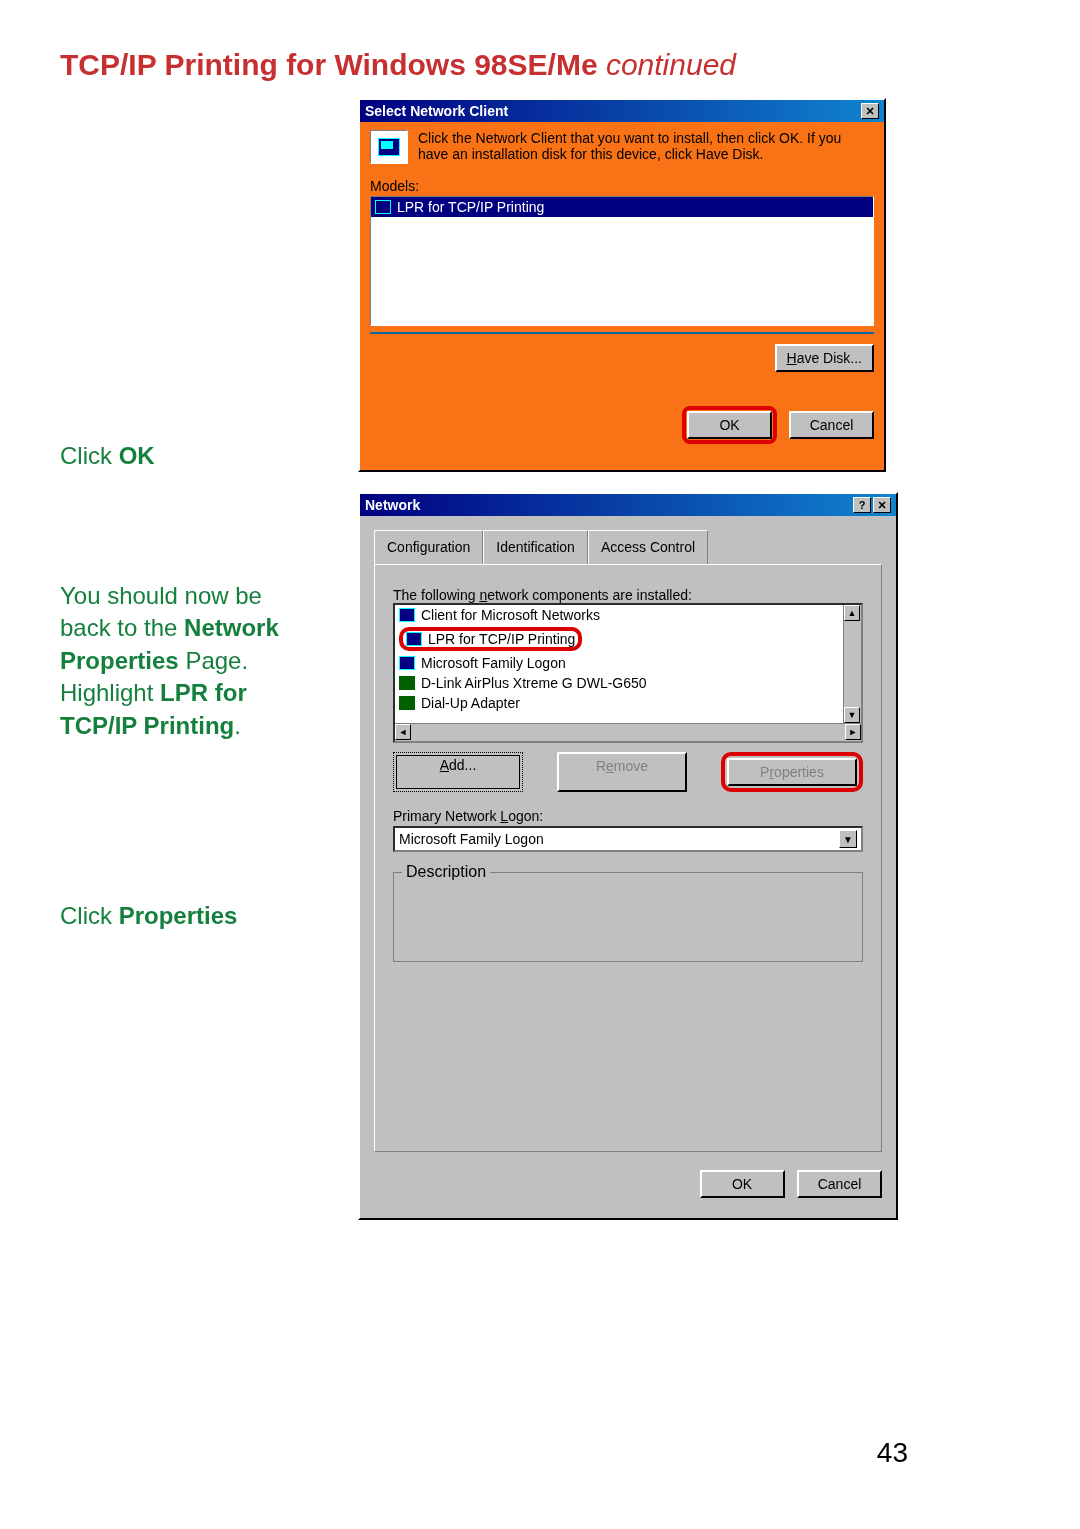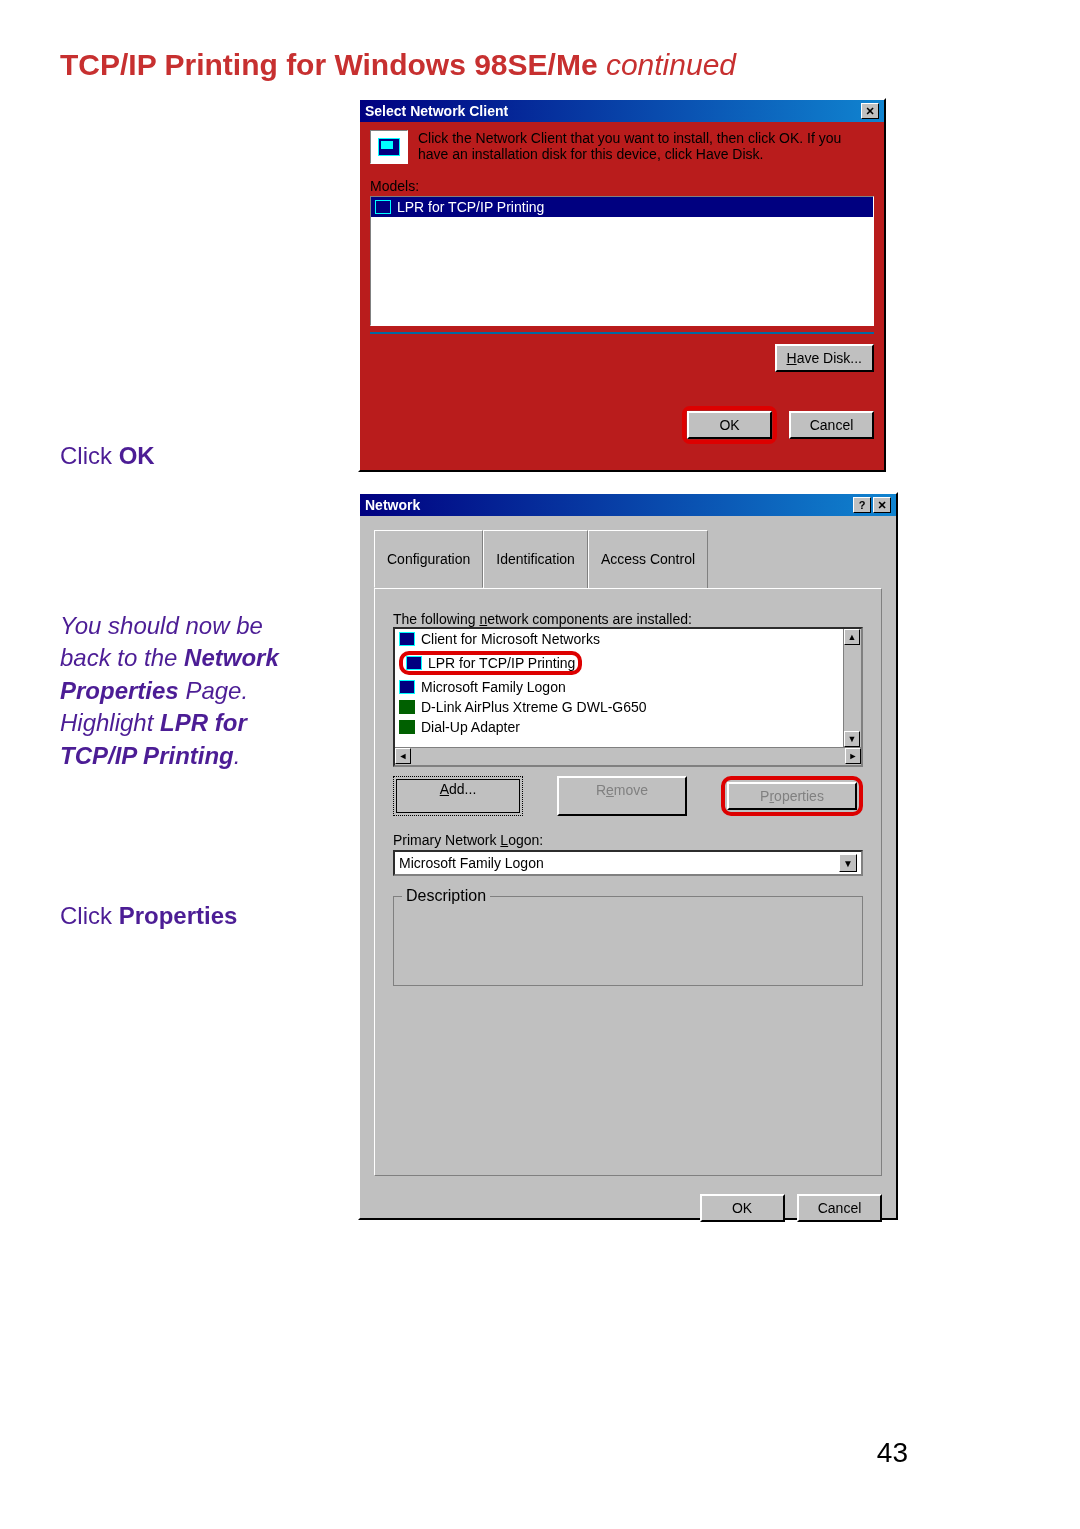--- a/index.html
+++ b/index.html
@@ -17,39 +17,39 @@
     left: 60px;
     font-size: 30px;
     font-weight: bold;
     color: #c73030;
   }
   .page-title .cont { font-style: italic; font-weight: normal; }
   .instr {
     position: absolute;
     left: 60px;
     font-size: 24px;
-    color: #4c1d95;
+    color: #15803d;
     line-height: 1.35;
   }
   .bold { font-weight: bold; }
   .page-num {
     position: absolute;
     right: 172px;
     bottom: 60px;
     font-size: 28px;
   }
 
   
   .dlg1 {
     position: absolute;
     left: 358px;
     top: 98px;
     width: 528px;
     height: 374px;
-    background: #b91c1c;
+    background: #f97316;
     border: 2px solid #000;
     border-top-color: #fff;
     border-left-color: #fff;
   }
   .titlebar {
     background: linear-gradient(to right, #000080, #1084d0);
     color: #fff;
     font-size: 14px;
     font-weight: bold;
     padding: 3px 5px;
@@ -119,21 +119,21 @@
     border:2px solid #000;
     border-top-color:#fff; border-left-color:#fff;
   }
   .dlg2 .dlg-body { padding:10px 14px; }
   .tabs { display:flex; gap:0; margin-top:4px; font-size:14px; }
   .tab {
     border:1px solid #808080;
     border-bottom:none;
     border-top-color:#fff; border-left-color:#fff;
     background:#c0c0c0;
-    padding:20px 12px;
+    padding:8px 12px;
   }
   .tab.active {
     background:#c0c0c0;
     position:relative; z-index:2;
     border-bottom:1px solid #c0c0c0;
   }
   .tab-panel {
     border:1px solid #808080;
     border-top-color:#fff; border-left-color:#fff;
     background:#c0c0c0;
@@ -198,21 +198,21 @@
 <body>
 
 <div class="page-title">
   <span>TCP/IP Printing for Windows 98SE/Me </span><span class="cont">continued</span>
 </div>
 
 <div class="instr" style="top:440px;">
   <span>Click </span><span class="bold">OK</span>
 </div>
 
-<div class="instr" style="top:610px; width:260px;font-style:italic;">
+<div class="instr" style="top:580px; width:260px;">
   <div><span>You should now be</span></div>
   <div><span>back to the </span><span class="bold">Network</span></div>
   <div><span class="bold">Properties </span><span>Page.</span></div>
   <div><span>Highlight </span><span class="bold">LPR for</span></div>
   <div><span class="bold">TCP/IP Printing</span><span>.</span></div>
 </div>
 
 <div class="instr" style="top:900px;">
   <span>Click </span><span class="bold">Properties</span>
 </div>

